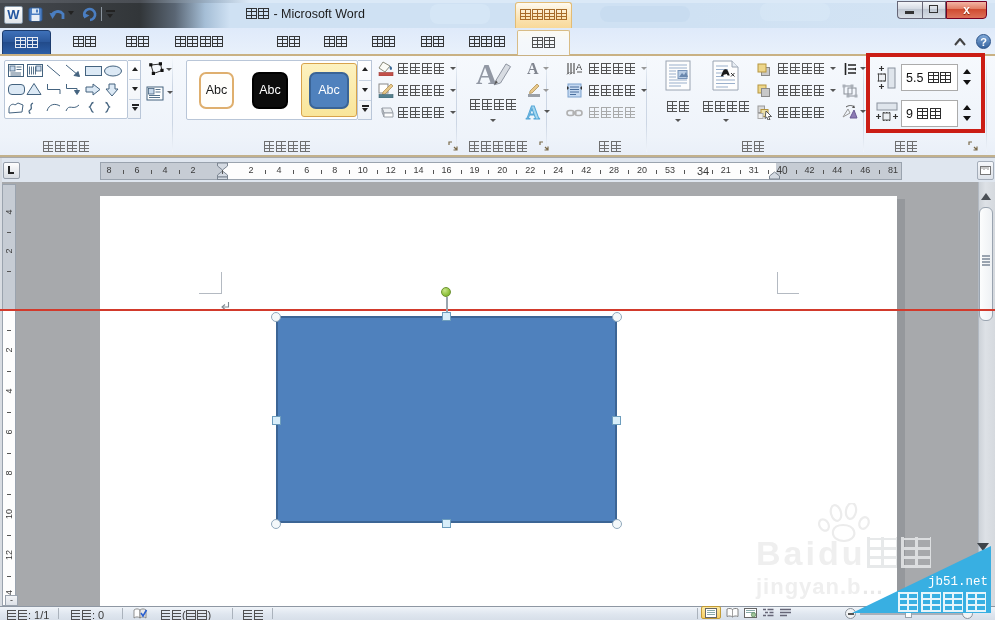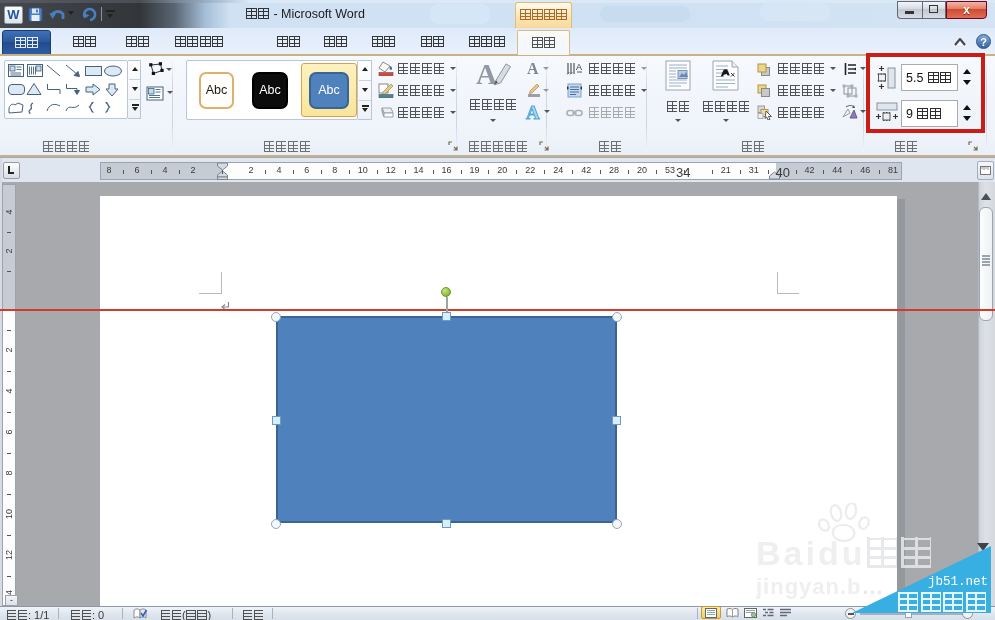--- a/index.html
+++ b/index.html
@@ -343,24 +343,24 @@
 <div class="abs" style="left:412.58px;top:165px;width:12px;text-align:center;font-size:9px;color:#3a3a3a;z-index:5">14</div>
 <div class="abs" style="left:440.51px;top:165px;width:12px;text-align:center;font-size:9px;color:#3a3a3a;z-index:5">16</div>
 <div class="abs" style="left:468.44px;top:165px;width:12px;text-align:center;font-size:9px;color:#3a3a3a;z-index:5">19</div>
 <div class="abs" style="left:496.37px;top:165px;width:12px;text-align:center;font-size:9px;color:#3a3a3a;z-index:5">20</div>
 <div class="abs" style="left:524.3px;top:165px;width:12px;text-align:center;font-size:9px;color:#3a3a3a;z-index:5">22</div>
 <div class="abs" style="left:552.23px;top:165px;width:12px;text-align:center;font-size:9px;color:#3a3a3a;z-index:5">24</div>
 <div class="abs" style="left:580.16px;top:165px;width:12px;text-align:center;font-size:9px;color:#3a3a3a;z-index:5">42</div>
 <div class="abs" style="left:608.0899999999999px;top:165px;width:12px;text-align:center;font-size:9px;color:#3a3a3a;z-index:5">28</div>
 <div class="abs" style="left:636.02px;top:165px;width:12px;text-align:center;font-size:9px;color:#3a3a3a;z-index:5">20</div>
 <div class="abs" style="left:663.95px;top:165px;width:12px;text-align:center;font-size:9px;color:#3a3a3a;z-index:5">53</div>
-<div class="abs" style="left:676px;top:165px;width:12px;text-align:center;font-size:13px;color:#3a3a3a;z-index:5">34</div>
+<div class="abs" style="left:697px;top:165px;width:12px;text-align:center;font-size:11px;color:#3a3a3a;z-index:5">34</div>
 <div class="abs" style="left:719.81px;top:165px;width:12px;text-align:center;font-size:9px;color:#3a3a3a;z-index:5">21</div>
 <div class="abs" style="left:747.74px;top:165px;width:12px;text-align:center;font-size:9px;color:#3a3a3a;z-index:5">31</div>
-<div class="abs" style="left:775.5px;top:165px;width:12px;text-align:right;font-size:13px;color:#3a3a3a;z-index:5">40</div>
+<div class="abs" style="left:775.5px;top:165px;width:12px;text-align:right;font-size:10px;color:#3a3a3a;z-index:5">40</div>
 <div class="abs" style="left:803.4px;top:165px;width:12px;text-align:center;font-size:9px;color:#3a3a3a;z-index:5">42</div>
 <div class="abs" style="left:831.3px;top:165px;width:12px;text-align:center;font-size:9px;color:#3a3a3a;z-index:5">44</div>
 <div class="abs" style="left:859.2px;top:165px;width:12px;text-align:center;font-size:9px;color:#3a3a3a;z-index:5">46</div>
 <div class="abs" style="left:887.1px;top:165px;width:12px;text-align:center;font-size:9px;color:#3a3a3a;z-index:5">81</div>
 <div class="abs" style="left:123.0px;top:169.5px;width:1px;height:4px;background:#555;z-index:5"></div>
 <div class="abs" style="left:151.0px;top:169.5px;width:1px;height:4px;background:#555;z-index:5"></div>
 <div class="abs" style="left:179.0px;top:169.5px;width:1px;height:4px;background:#555;z-index:5"></div>
 <div class="abs" style="left:222.0px;top:169.5px;width:1px;height:4px;background:#555;z-index:5"></div>
 <div class="abs" style="left:265.0px;top:169.5px;width:1px;height:4px;background:#555;z-index:5"></div>
 <div class="abs" style="left:292.9px;top:169.5px;width:1px;height:4px;background:#555;z-index:5"></div>

